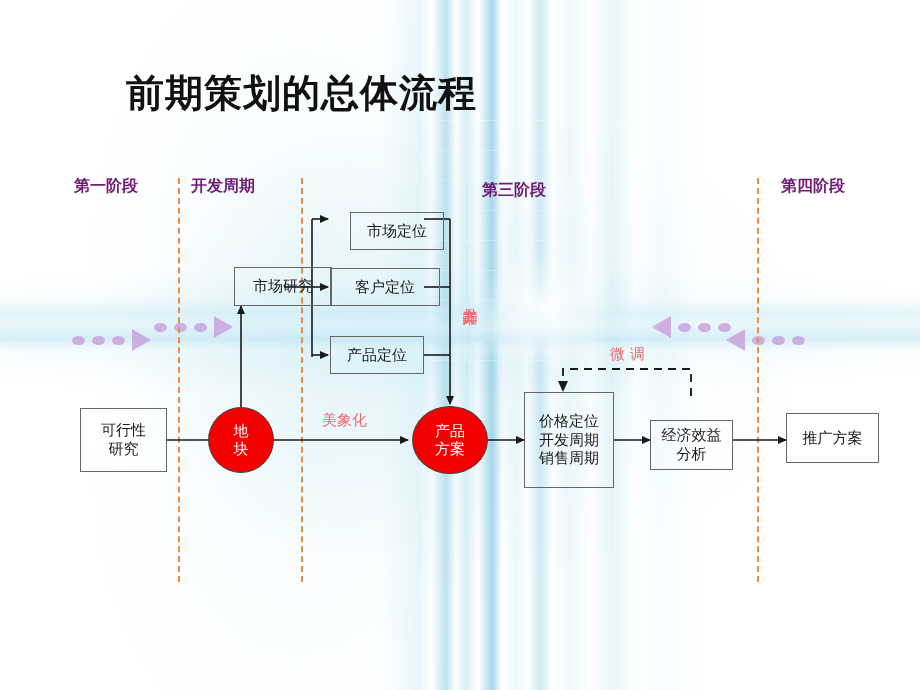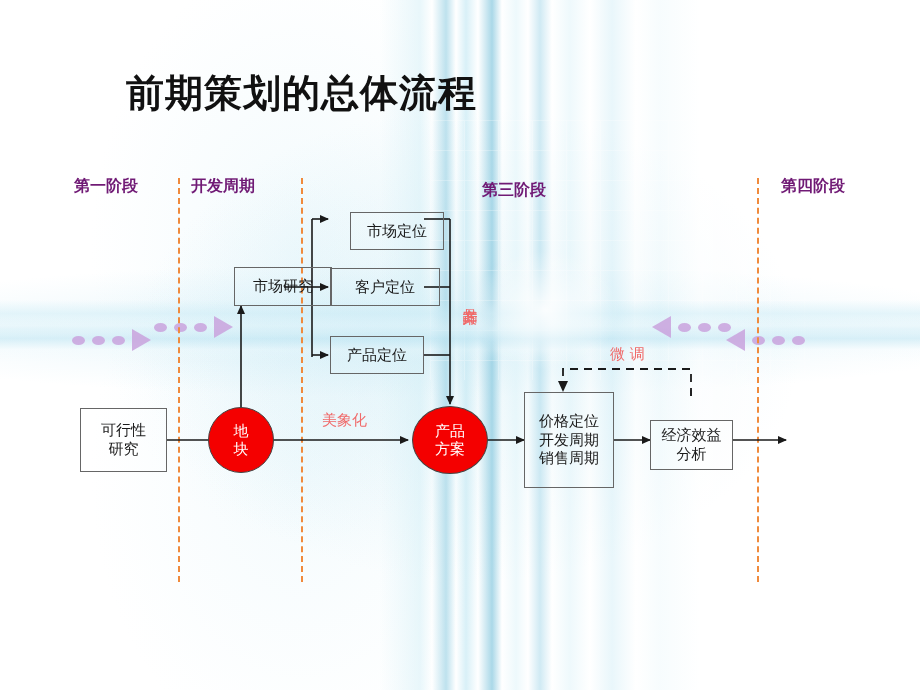--- a/index.html
+++ b/index.html
@@ -306,20 +306,21 @@
   <div class="node-ellipse" style="left:412px; top:406px; width:76px;  height:68px;">产品
 方案</div>
 
   <div class="node-box" style="left:524px; top:392px; width:90px;  height:96px;">价格定位
 开发周期
 销售周期</div>
 
   <div class="node-box" style="left:650px; top:420px; width:83px;  height:50px;">经济效益
 分析</div>
 
+  <div class="node-box" style="left:786px; top:413px; width:93px;  height:50px;">推广方案</div>
 
   <div class="edge-label" style="left:322px; top:411px;">美象化</div>
 
   <div class="edge-label vertical" style="left:462px; top:297px;">产品方案</div>
 
   <div class="edge-label" style="left:610px; top:345px;">微  调</div>
 
 </div>
 
 </body></html>

